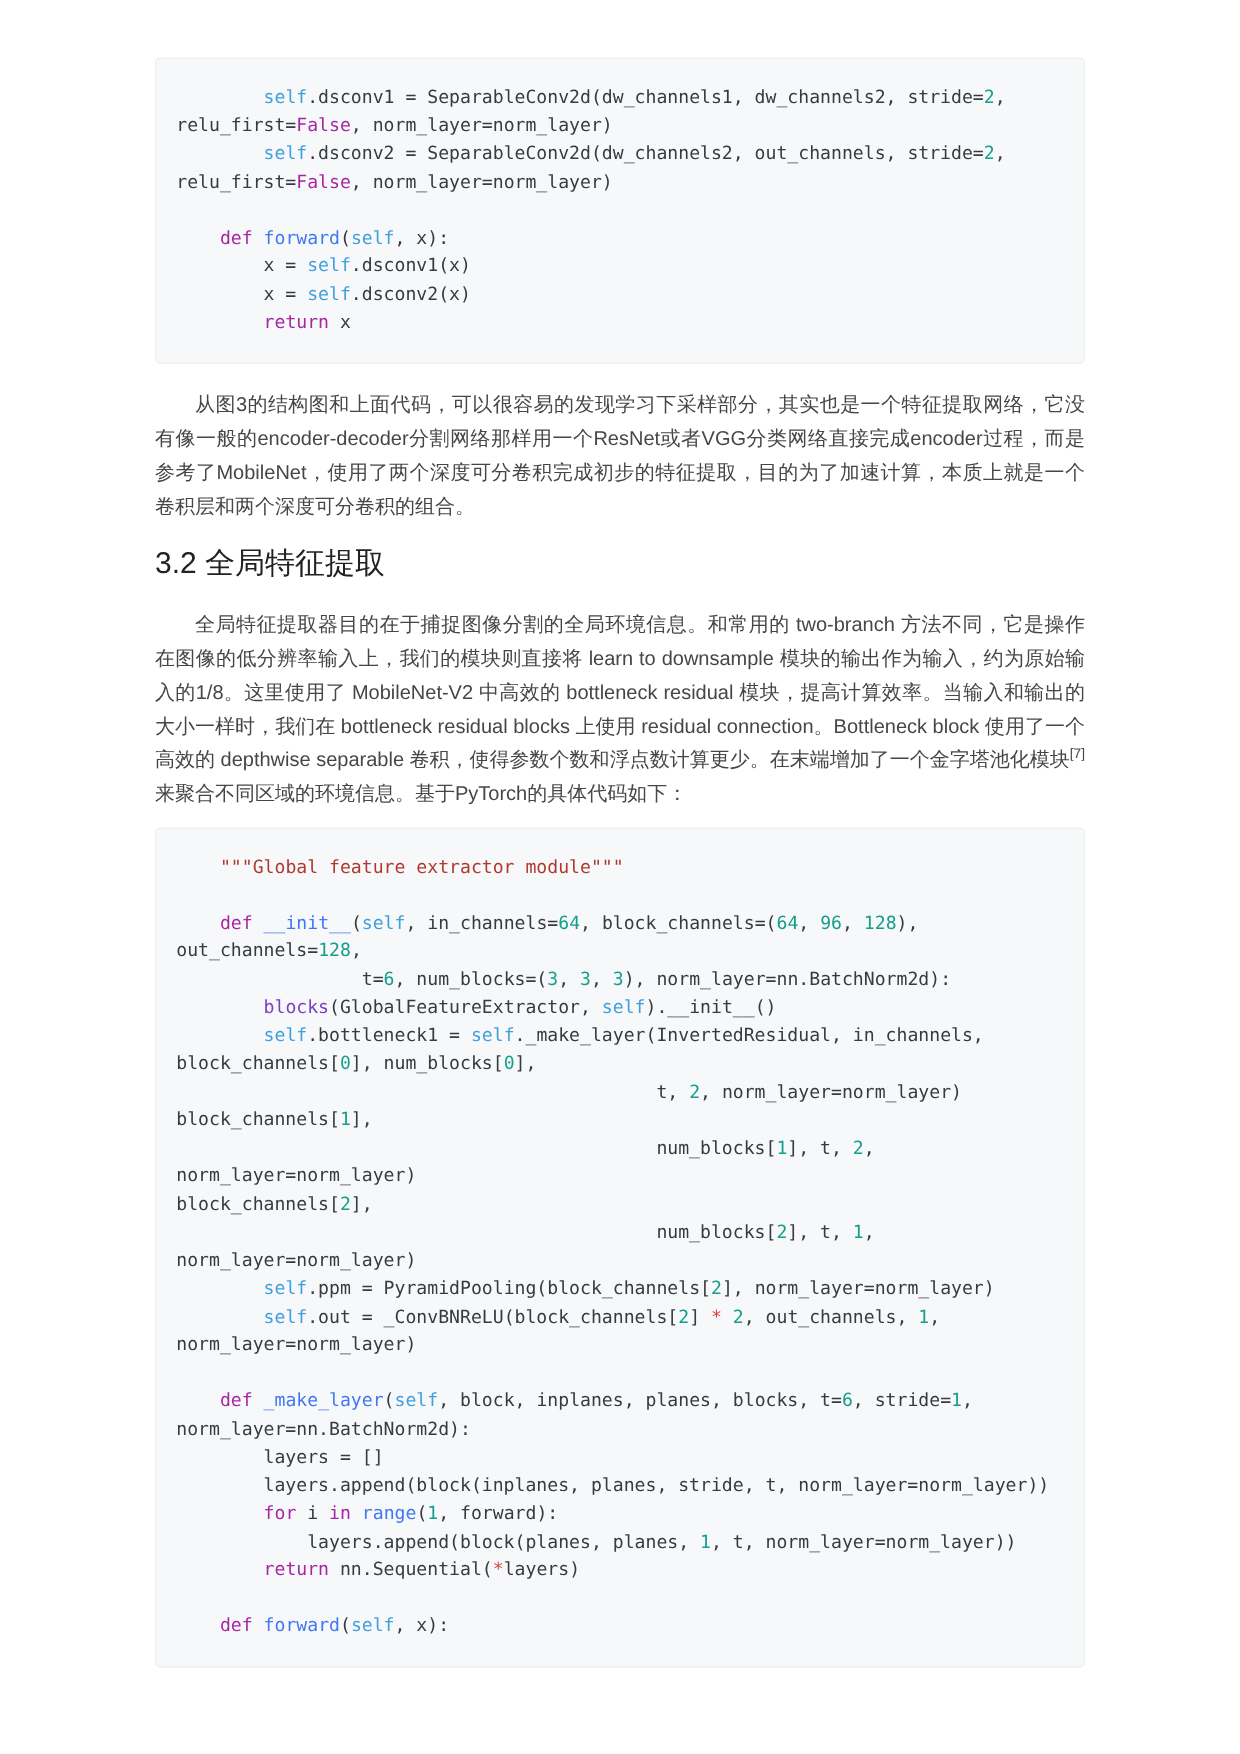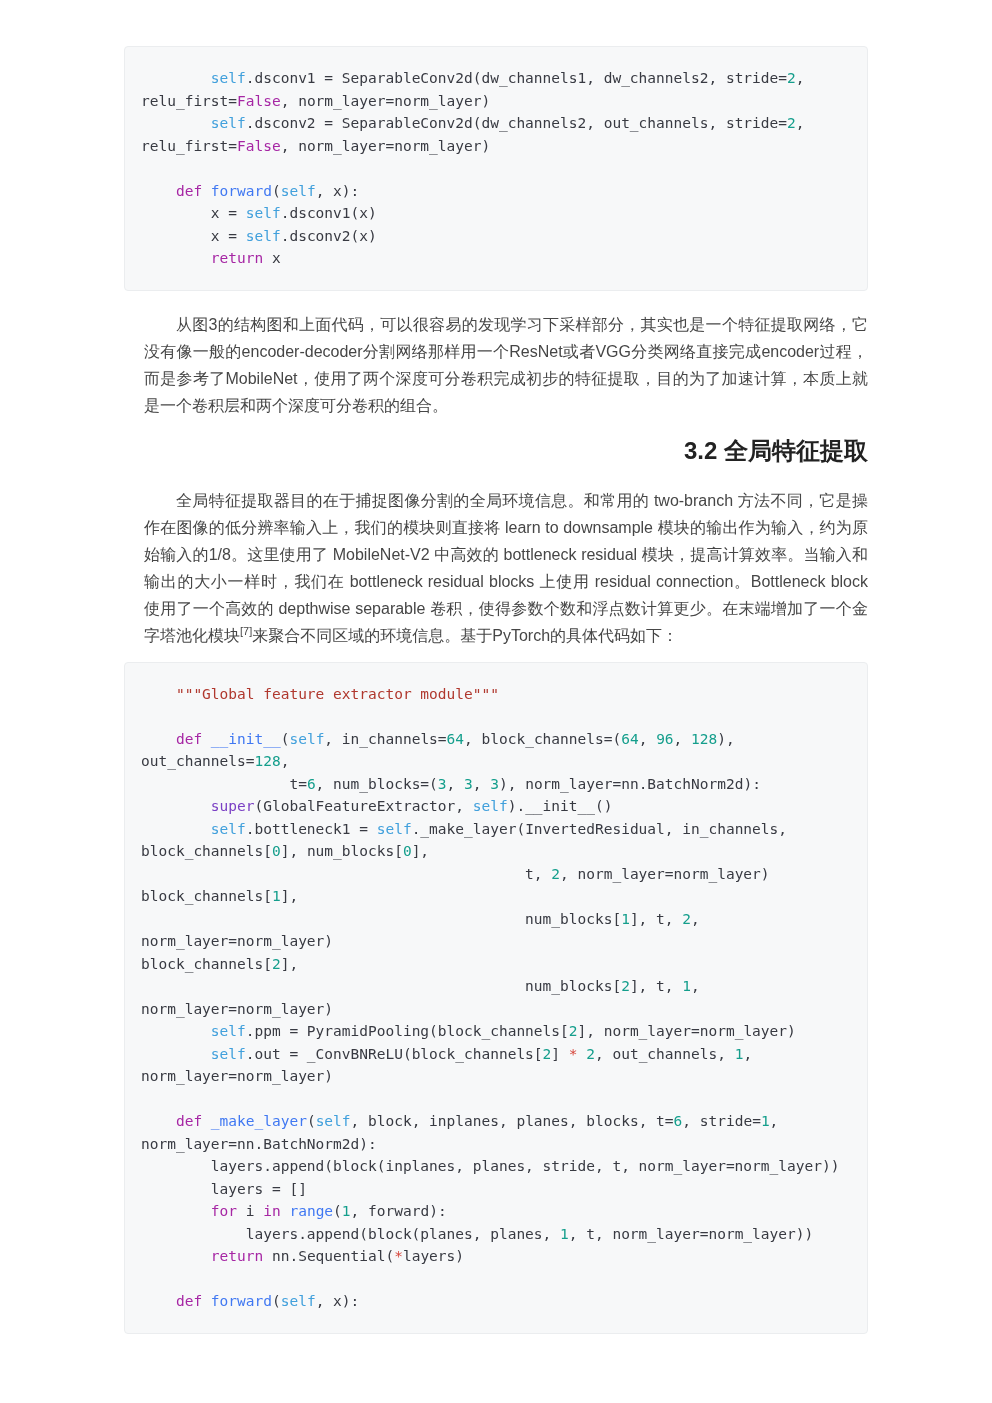--- a/index.html
+++ b/index.html
@@ -34,35 +34,33 @@
   .tok-str     { color: var(--str, #b0382e); }
   .tok-op      { color: var(--op, #d6453a); }
   .tok-builtin { color: var(--builtin, #7a3fc4); }
   .para {
     font-size: 16px;
     line-height: 27px;
     color: var(--body-text, #464646);
     text-indent: 2em;
     margin-top: 20px;
     text-align: justify;
-    margin-left: 20px;
   }
   .para sup {
     font-size: 11px;
     line-height: 0;
     vertical-align: super;
   }
   h2.section-heading {
     font-size: 24px;
     line-height: 32px;
-    font-weight: bold;
+    font-weight: normal;
     color: var(--heading-text, #222222);
     margin-top: 16px;
     margin-bottom: 10px;
-    text-align: right;
   }
   .code-block.second { margin-top: 13px; }
 </style>
 </head>
 <body>
 
 <div class="article">
 
   <div class="code-block">
       <div class="code-line"><span class="tok-plain">        </span><span class="tok-self">self</span><span class="tok-plain">.dsconv1 = SeparableConv2d(dw_channels1, dw_channels2, stride=</span><span class="tok-num">2</span><span class="tok-plain">,</span></div>
@@ -81,38 +79,38 @@
   <h2 class="section-heading">3.2 全局特征提取</h2>
 
   <p class="para"><span>全局特征提取器目的在于捕捉图像分割的全局环境信息。和常用的 two-branch 方法不同，它是操作在图像的低分辨率输入上，我们的模块则直接将 learn to downsample 模块的输出作为输入，约为原始输入的1/8。这里使用了 MobileNet-V2 中高效的 bottleneck residual 模块，提高计算效率。当输入和输出的大小一样时，我们在 bottleneck residual blocks 上使用 residual connection。Bottleneck block 使用了一个高效的 depthwise separable 卷积，使得参数个数和浮点数计算更少。在末端增加了一个金字塔池化模块</span><sup>[7]</sup><span>来聚合不同区域的环境信息。基于PyTorch的具体代码如下：</span></p>
 
   <div class="code-block second">
       <div class="code-line"><span class="tok-plain">    </span><span class="tok-str">"""Global feature extractor module"""</span></div>
       <div class="code-line">&nbsp;</div>
       <div class="code-line"><span class="tok-plain">    </span><span class="tok-kw">def</span><span class="tok-plain"> </span><span class="tok-fn">__init__</span><span class="tok-plain">(</span><span class="tok-self">self</span><span class="tok-plain">, in_channels=</span><span class="tok-num">64</span><span class="tok-plain">, block_channels=(</span><span class="tok-num">64</span><span class="tok-plain">, </span><span class="tok-num">96</span><span class="tok-plain">, </span><span class="tok-num">128</span><span class="tok-plain">),</span></div>
       <div class="code-line"><span class="tok-plain">out_channels=</span><span class="tok-num">128</span><span class="tok-plain">,</span></div>
       <div class="code-line"><span class="tok-plain">                 t=</span><span class="tok-num">6</span><span class="tok-plain">, num_blocks=(</span><span class="tok-num">3</span><span class="tok-plain">, </span><span class="tok-num">3</span><span class="tok-plain">, </span><span class="tok-num">3</span><span class="tok-plain">), norm_layer=nn.BatchNorm2d):</span></div>
-      <div class="code-line"><span class="tok-plain">        </span><span class="tok-builtin">super</span><span class="tok-plain">(GlobalFeatureExtractor, </span><span class="tok-self">self</span><span class="tok-plain">).__init__()</span></div>
+      <div class="code-line"><span class="tok-plain">        </span><span class="tok-builtin">blocks</span><span class="tok-plain">(GlobalFeatureExtractor, </span><span class="tok-self">self</span><span class="tok-plain">).__init__()</span></div>
       <div class="code-line"><span class="tok-plain">        </span><span class="tok-self">self</span><span class="tok-plain">.bottleneck1 = </span><span class="tok-self">self</span><span class="tok-plain">._make_layer(InvertedResidual, in_channels,</span></div>
       <div class="code-line"><span class="tok-plain">block_channels[</span><span class="tok-num">0</span><span class="tok-plain">], num_blocks[</span><span class="tok-num">0</span><span class="tok-plain">],</span></div>
       <div class="code-line"><span class="tok-plain">                                            t, </span><span class="tok-num">2</span><span class="tok-plain">, norm_layer=norm_layer)</span></div>
       <div class="code-line"><span class="tok-plain">block_channels[</span><span class="tok-num">1</span><span class="tok-plain">],</span></div>
       <div class="code-line"><span class="tok-plain">                                            num_blocks[</span><span class="tok-num">1</span><span class="tok-plain">], t, </span><span class="tok-num">2</span><span class="tok-plain">,</span></div>
       <div class="code-line"><span class="tok-plain">norm_layer=norm_layer)</span></div>
       <div class="code-line"><span class="tok-plain">block_channels[</span><span class="tok-num">2</span><span class="tok-plain">],</span></div>
       <div class="code-line"><span class="tok-plain">                                            num_blocks[</span><span class="tok-num">2</span><span class="tok-plain">], t, </span><span class="tok-num">1</span><span class="tok-plain">,</span></div>
       <div class="code-line"><span class="tok-plain">norm_layer=norm_layer)</span></div>
       <div class="code-line"><span class="tok-plain">        </span><span class="tok-self">self</span><span class="tok-plain">.ppm = PyramidPooling(block_channels[</span><span class="tok-num">2</span><span class="tok-plain">], norm_layer=norm_layer)</span></div>
       <div class="code-line"><span class="tok-plain">        </span><span class="tok-self">self</span><span class="tok-plain">.out = _ConvBNReLU(block_channels[</span><span class="tok-num">2</span><span class="tok-plain">] </span><span class="tok-op">*</span><span class="tok-plain"> </span><span class="tok-num">2</span><span class="tok-plain">, out_channels, </span><span class="tok-num">1</span><span class="tok-plain">,</span></div>
       <div class="code-line"><span class="tok-plain">norm_layer=norm_layer)</span></div>
       <div class="code-line">&nbsp;</div>
       <div class="code-line"><span class="tok-plain">    </span><span class="tok-kw">def</span><span class="tok-plain"> </span><span class="tok-fn">_make_layer</span><span class="tok-plain">(</span><span class="tok-self">self</span><span class="tok-plain">, block, inplanes, planes, blocks, t=</span><span class="tok-num">6</span><span class="tok-plain">, stride=</span><span class="tok-num">1</span><span class="tok-plain">,</span></div>
       <div class="code-line"><span class="tok-plain">norm_layer=nn.BatchNorm2d):</span></div>
+      <div class="code-line"><span class="tok-plain">        layers = []</span></div>
       <div class="code-line"><span class="tok-plain">        layers.append(block(inplanes, planes, stride, t, norm_layer=norm_layer))</span></div>
-      <div class="code-line"><span class="tok-plain">        layers = []</span></div>
       <div class="code-line"><span class="tok-plain">        </span><span class="tok-kw">for</span><span class="tok-plain"> i </span><span class="tok-kw">in</span><span class="tok-plain"> </span><span class="tok-fn">range</span><span class="tok-plain">(</span><span class="tok-num">1</span><span class="tok-plain">, forward):</span></div>
       <div class="code-line"><span class="tok-plain">            layers.append(block(planes, planes, </span><span class="tok-num">1</span><span class="tok-plain">, t, norm_layer=norm_layer))</span></div>
       <div class="code-line"><span class="tok-plain">        </span><span class="tok-kw">return</span><span class="tok-plain"> nn.Sequential(</span><span class="tok-op">*</span><span class="tok-plain">layers)</span></div>
       <div class="code-line">&nbsp;</div>
       <div class="code-line"><span class="tok-plain">    </span><span class="tok-kw">def</span><span class="tok-plain"> </span><span class="tok-fn">forward</span><span class="tok-plain">(</span><span class="tok-self">self</span><span class="tok-plain">, x):</span></div>
     </div>
 
 </div>
 
 </body></html>

